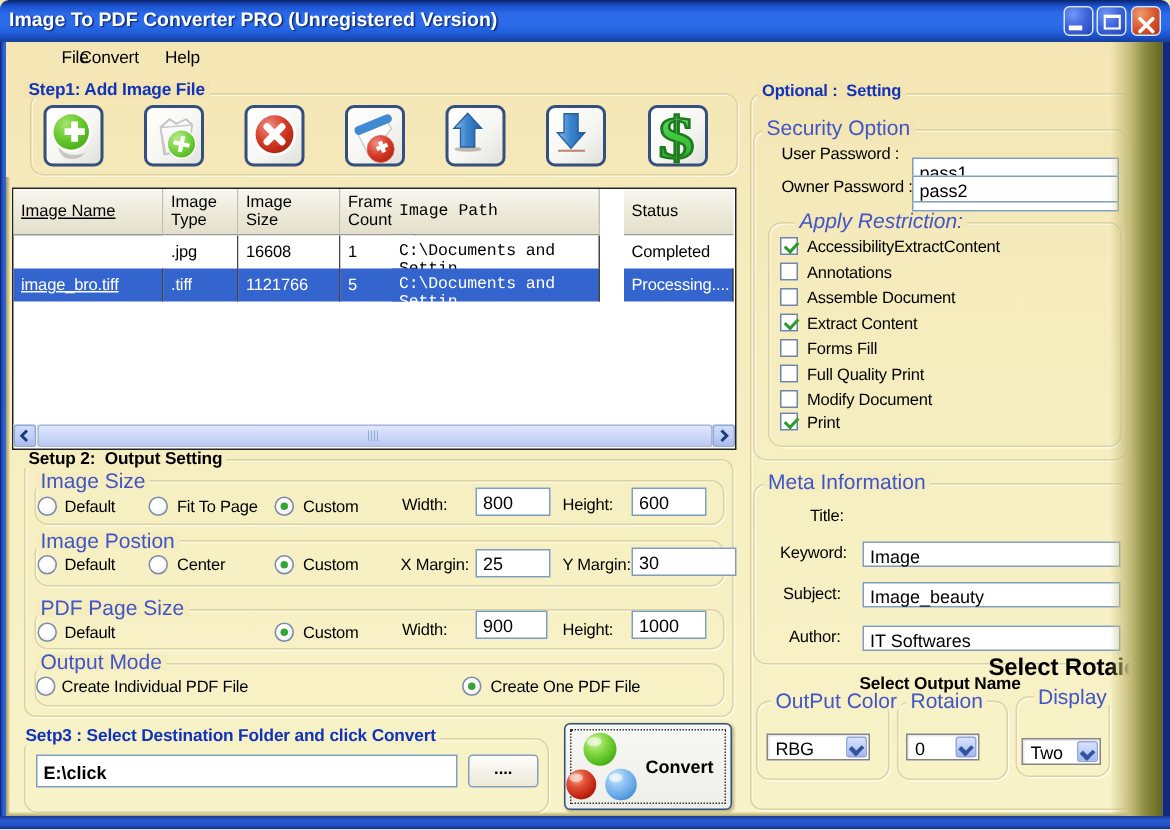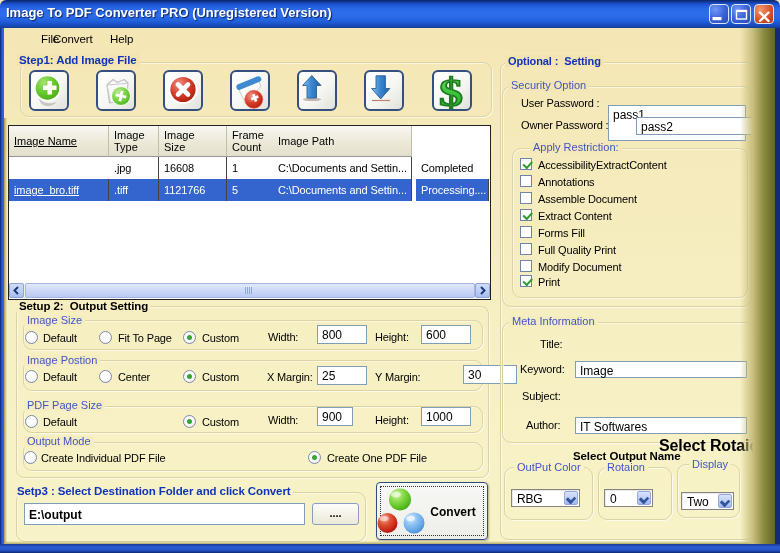--- a/index.html
+++ b/index.html
@@ -14,30 +14,30 @@
 
 #bleft{z-index:11;left:0;top:28px;width:4px;height:517px;background:linear-gradient(90deg,#0a246a 0,#2a5ad4 2px,#3866d8 4px);}
 #bright{z-index:11;left:775px;top:28px;width:5px;height:517px;background:#14287c;}
 #grad{z-index:10;left:740px;top:28px;width:35px;height:517px;background:linear-gradient(90deg,rgba(244,235,190,0) 0,#c6bd7c 38%,#8a8a40 68%,#63661c 100%);}
 #bbot{z-index:11;left:0;top:544px;width:780px;height:9px;background:linear-gradient(180deg,#1b3a94 0,#2c5ad0 3px,#2453cc 6px,#0d2a70 9px);}
 
 .menu{top:33px;font-size:11.5px;color:#000;letter-spacing:-0.1px;}
 
 .bcap{font-size:11.5px;font-weight:bold;color:#1133bb;letter-spacing:-0.1px;z-index:3;white-space:nowrap;}
 .kcap{font-size:11.5px;font-weight:bold;color:#000;letter-spacing:-0.1px;z-index:3;white-space:nowrap;}
-.gcap{font-size:11px;color:#4055c8;background:#f5ecbf;padding:0 3px;line-height:11px;z-index:3;white-space:nowrap;text-align:center;}
+.gcap{font-size:14px;color:#4055c8;background:#f5ecbf;padding:0 3px;line-height:11px;z-index:3;white-space:nowrap;text-align:center;}
 .gb{border:1px solid #ddd3a2;border-radius:9px;box-shadow:inset 1px 1px 0 rgba(255,255,255,0.55),1px 1px 0 rgba(255,255,255,0.65);}
 
 .tbtn{top:70px;width:40px;height:41px;background:linear-gradient(135deg,#ffffff 0%,#f6f6f3 55%,#e2e2dc 100%);border:2px solid #35507e;border-radius:6px;}
 .tbtn svg{position:absolute;left:0px;top:0px;}
 
 #tbl{left:8px;top:125px;width:483px;height:175px;background:#fff;border:1.5px solid #222;}
 .hcell{top:0;height:31px;background:linear-gradient(180deg,#f8f7f2 0,#ece9d8 55%,#e2dfcc 100%);border-right:1px solid #c2bfa8;border-bottom:1px solid #999;color:#000;font-size:11px;line-height:12px;padding:9px 0 0 5px;}
 .h2{padding-top:3px;}
-.c0{left:0;width:100px;text-decoration:underline;}.c1{left:100px;width:50px;}.c2{left:150px;width:68px;}.c3{left:218px;width:50px;}.c4{left:264px;width:139px;}.c5{left:407px;width:73px;}
+.c0{left:0;width:100px;text-decoration:underline;}.c1{left:100px;width:50px;}.c2{left:150px;width:68px;}.c3{left:218px;width:50px;}.c4{left:252px;width:139px;font-family:Liberation Mono, monospace;}.c5{left:407px;width:73px;}
 .cell{font-size:11px;padding:5px 0 0 5px;height:22px;border-right:1px solid #444;letter-spacing:-0.1px;}
 .r1{top:31px;background:#fff;color:#000;}
 .r2{top:53px;background:#3464cd;color:#fff;}
 
 #sbar{left:9px;top:283px;width:481px;height:15px;background:#f0efe2;}
 .sbtn{top:0;width:15px;height:15px;background:linear-gradient(180deg,#cfdcf8 0,#bccdf4 60%,#a8bcec 100%);border:1px solid #8fa6d8;border-radius:2px;color:#1b3a80;font-size:10px;font-weight:bold;text-align:center;line-height:14px;}
 #sthumb{left:16px;top:0;width:450px;height:15px;background:linear-gradient(180deg,#dfe8fd 0,#cdd9f9 50%,#bac9f2 100%);border:1px solid #a5b6e0;border-radius:2px;}
 
 .rad{width:13px;height:13px;border-radius:50%;border:1px solid #7b8aa8;background:radial-gradient(circle at 35% 30%,#ffffff 40%,#e8e8e8 100%);}
 .rad.sel::after{content:"";position:absolute;left:3px;top:3px;width:5px;height:5px;border-radius:50%;background:#34a534;}
@@ -171,20 +171,21 @@
       <text x="14.2" y="33.5" text-anchor="middle" font-family="Liberation Serif,serif" font-size="40" font-weight="bold" fill="url(#g7)" stroke="#1e7a1e" stroke-width="1.6" transform="scale(1.2,1)">$</text>
     </svg>
   </div>
 
   <div id="tbl" class="ab">
     <div class="ab hcell c0">Image Name</div>
     <div class="ab hcell h2 c1">Image<br>Type</div>
     <div class="ab hcell h2 c2">Image<br>Size</div>
     <div class="ab hcell h2 c3">Frame<br>Count</div>
     <div class="ab hcell c4">Image Path</div>
+    <div class="ab hcell c5" style="border-right:none;">Status</div>
     <div class="ab cell r1 c1">.jpg</div>
     <div class="ab cell r1 c2">16608</div>
     <div class="ab cell r1 c3">1</div>
     <div class="ab cell r1 c4">C:\Documents and Settin...</div>
     <div class="ab cell r1 c5" style="border-right:none;">Completed</div>
     <div class="ab cell r2 c0">image_bro.tiff</div>
     <div class="ab cell r2 c1">.tiff</div>
     <div class="ab cell r2 c2">1121766</div>
     <div class="ab cell r2 c3">5</div>
     <div class="ab cell r2 c4">C:\Documents and Settin...</div>
@@ -221,43 +222,43 @@
   <div class="ab gcap" style="left:24px;top:355px;">Image Postion</div>
   <div class="ab rad" style="left:25px;top:370px;"></div>
     <div class="ab lbl" style="left:43px;top:371px;">Default</div>
   <div class="ab rad" style="left:99px;top:370px;"></div>
     <div class="ab lbl" style="left:118px;top:371px;">Center</div>
   <div class="ab rad sel" style="left:183px;top:370px;"></div>
     <div class="ab lbl" style="left:202px;top:371px;">Custom</div>
   <div class="ab lbl" style="left:267px;top:371px;">X Margin:</div>
   <div class="ab inp" style="left:317px;top:366px;width:50px;height:19px;">25</div>
   <div class="ab lbl" style="left:375px;top:371px;">Y Margin:</div>
-  <div class="ab inp" style="left:421px;top:365px;width:54px;height:19px;margin-left:42px;">30</div>
+  <div class="ab inp" style="left:421px;top:365px;width:70px;height:19px;">30</div>
 
   <div class="ab gb" style="left:23px;top:406px;width:460px;height:27px;"></div>
   <div class="ab gcap" style="left:24px;top:400px;">PDF Page Size</div>
   <div class="ab rad" style="left:25px;top:415px;"></div>
     <div class="ab lbl" style="left:43px;top:416px;">Default</div>
   <div class="ab rad sel" style="left:183px;top:415px;"></div>
     <div class="ab lbl" style="left:202px;top:416px;">Custom</div>
   <div class="ab lbl" style="left:268px;top:414px;">Width:</div>
-  <div class="ab inp" style="left:317px;top:407px;width:36px;height:19px;">900</div>
+  <div class="ab inp" style="left:317px;top:407px;width:48px;height:19px;">900</div>
   <div class="ab lbl" style="left:375px;top:414px;">Height:</div>
   <div class="ab inp" style="left:421px;top:407px;width:50px;height:19px;">1000</div>
 
   <div class="ab gb" style="left:23px;top:442px;width:460px;height:29px;"></div>
   <div class="ab gcap" style="left:24px;top:436px;">Output Mode</div>
   <div class="ab rad" style="left:24px;top:451px;"></div>
     <div class="ab lbl" style="left:41px;top:452px;">Create Individual PDF File</div>
   <div class="ab rad sel" style="left:308px;top:451px;"></div>
     <div class="ab lbl" style="left:327px;top:452px;">Create One PDF File</div>
 
   <div class="ab gb" style="left:16px;top:492px;width:350px;height:50px;"></div>
   <div class="ab bcap" style="left:15px;top:485px;background:#f7f2c6;padding:0 2px;">Setp3 : Select Destination Folder and click Convert</div>
-  <div class="ab inp" style="left:24px;top:503px;width:281px;height:22px;font-weight:bold;padding-top:4px;">E:\output</div>
+  <div class="ab inp" style="left:24px;top:503px;width:281px;height:22px;font-weight:bold;padding-top:4px;">E:\click</div>
   <div class="ab" style="left:312px;top:503px;width:47px;height:22px;background:linear-gradient(180deg,#fdfdfb,#ece9d8);border:1px solid #8a9cc0;border-radius:3px;font-size:11px;font-weight:bold;text-align:center;line-height:18px;">....</div>
 
   <div class="ab" style="left:376px;top:482px;width:112px;height:58px;background:linear-gradient(180deg,#f7f7f5,#eeeee9);border:1.5px solid #2e4e80;border-radius:4px;box-shadow:1px 1px 2px rgba(120,110,60,0.5);"></div>
   <div class="ab" style="left:380px;top:486px;width:104px;height:50px;border:1px dotted #333;"></div>
   <svg class="ab" style="left:376px;top:482px;" width="112" height="58">
     <defs>
       <radialGradient id="bg" cx="0.35" cy="0.28" r="0.85">
           <stop offset="0" stop-color="#d8f4b0"></stop>
           <stop offset="0.35" stop-color="#8edc50"></stop>
           <stop offset="0.75" stop-color="#54bd1c"></stop>
@@ -286,24 +287,24 @@
   </svg>
 
   <div class="ab gb" style="left:500px;top:62px;width:255px;height:478px;border-radius:8px;"></div>
   <div class="ab bcap" style="left:505px;top:55px;background:#f3e4b2;padding:0 3px;font-size:11px;">Optional :&nbsp; Setting</div>
 
   <div class="ab gb" style="left:502px;top:86px;width:250px;height:221px;"></div>
   <div class="ab gcap" style="left:508px;top:80px;background:#f3e5b4;">Security Option</div>
   <div class="ab lbl" style="left:521px;top:97px;">User Password :</div>
   <div class="ab inp" style="left:608px;top:105px;width:138px;height:36px;">pass1</div>
   <div class="ab lbl" style="left:521px;top:119px;">Owner Password :</div>
-  <div class="ab inp" style="left:608px;top:117px;width:138px;height:18px;margin-left:28px;">pass2</div>
+  <div class="ab inp" style="left:608px;top:117px;width:138px;height:18px;">pass2</div>
 
   <div class="ab gb" style="left:512px;top:148px;width:236px;height:150px;"></div>
-  <div class="ab gcap" style="left:530px;top:142px;background:#f4e8b8;">Apply Restriction:</div>
+  <div class="ab gcap" style="left:530px;top:142px;background:#f4e8b8;font-style:italic;">Apply Restriction:</div>
   <div class="ab cbx on" style="left:520px;top:158px;"></div>
     <div class="ab lbl" style="left:538px;top:159px;">AccessibilityExtractContent</div>
   <div class="ab cbx" style="left:520px;top:175px;"></div>
     <div class="ab lbl" style="left:538px;top:176px;">Annotations</div>
   <div class="ab cbx" style="left:520px;top:192px;"></div>
     <div class="ab lbl" style="left:538px;top:193px;">Assemble Document</div>
   <div class="ab cbx on" style="left:520px;top:209px;"></div>
     <div class="ab lbl" style="left:538px;top:210px;">Extract Content</div>
   <div class="ab cbx" style="left:520px;top:226px;"></div>
     <div class="ab lbl" style="left:538px;top:227px;">Forms Fill</div>
@@ -313,20 +314,21 @@
     <div class="ab lbl" style="left:538px;top:261px;">Modify Document</div>
   <div class="ab cbx on" style="left:520px;top:275px;"></div>
     <div class="ab lbl" style="left:538px;top:276px;">Print</div>
 
   <div class="ab gb" style="left:502px;top:322px;width:252px;height:121px;"></div>
   <div class="ab gcap" style="left:509px;top:316px;">Meta Information</div>
   <div class="ab lbl" style="left:540px;top:338px;">Title:</div>
   <div class="ab lbl" style="left:520px;top:363px;">Keyword:</div>
   <div class="ab inp" style="left:575px;top:361px;width:172px;height:17px;">Image</div>
   <div class="ab lbl" style="left:522px;top:390px;">Subject:</div>
+  <div class="ab inp" style="left:575px;top:388px;width:172px;height:17px;">Image_beauty</div>
   <div class="ab lbl" style="left:526px;top:419px;">Author:</div>
   <div class="ab inp" style="left:575px;top:417px;width:172px;height:17px;">IT Softwares</div>
 
   <div class="ab kcap" style="left:659px;top:437px;font-size:16px;">Select Rotaion</div>
   <div class="ab kcap" style="left:573px;top:450px;font-size:11.5px;">Select Output Name</div>
 
   <div class="ab gb" style="left:504px;top:467px;width:89px;height:53px;"></div>
   <div class="ab gcap" style="left:514px;top:462px;background:#f7f1c5;">OutPut Color</div>
   <div class="ab dd" style="left:511px;top:489px;width:69px;">
       <span class="tx">RBG</span>

